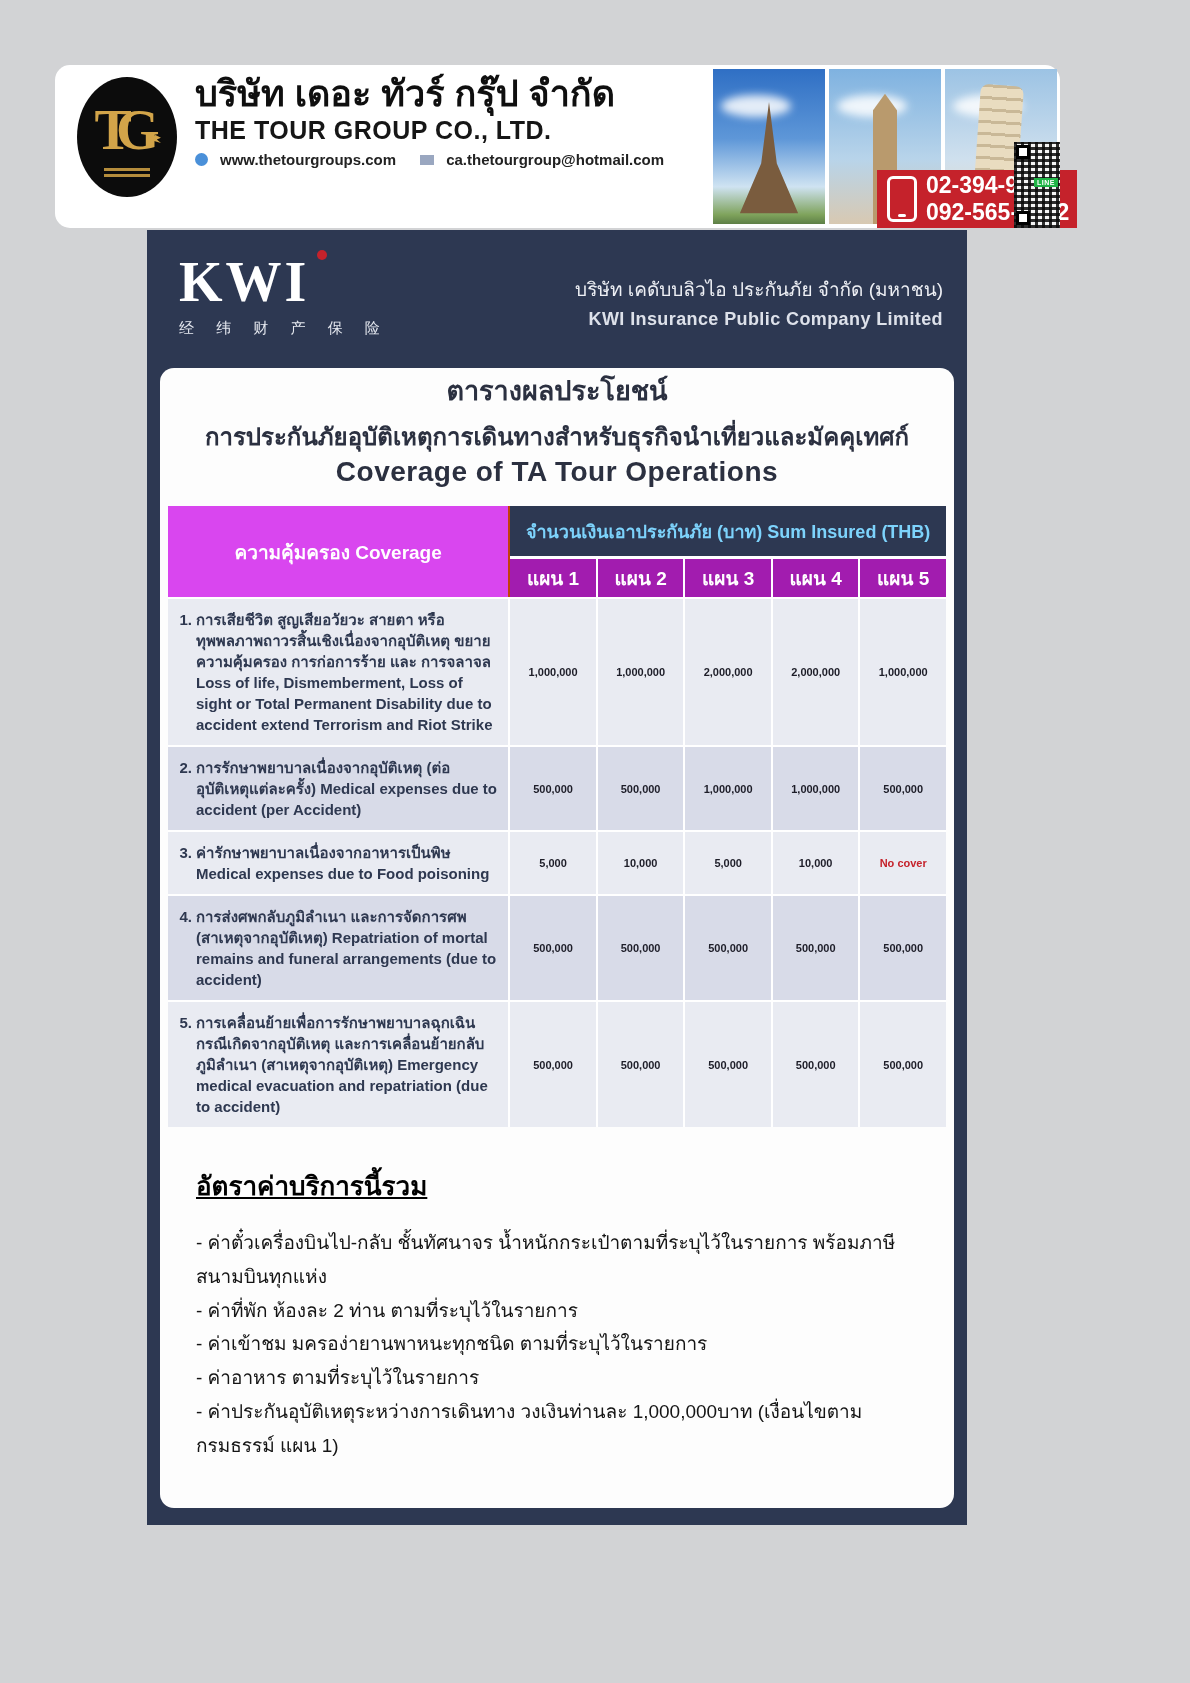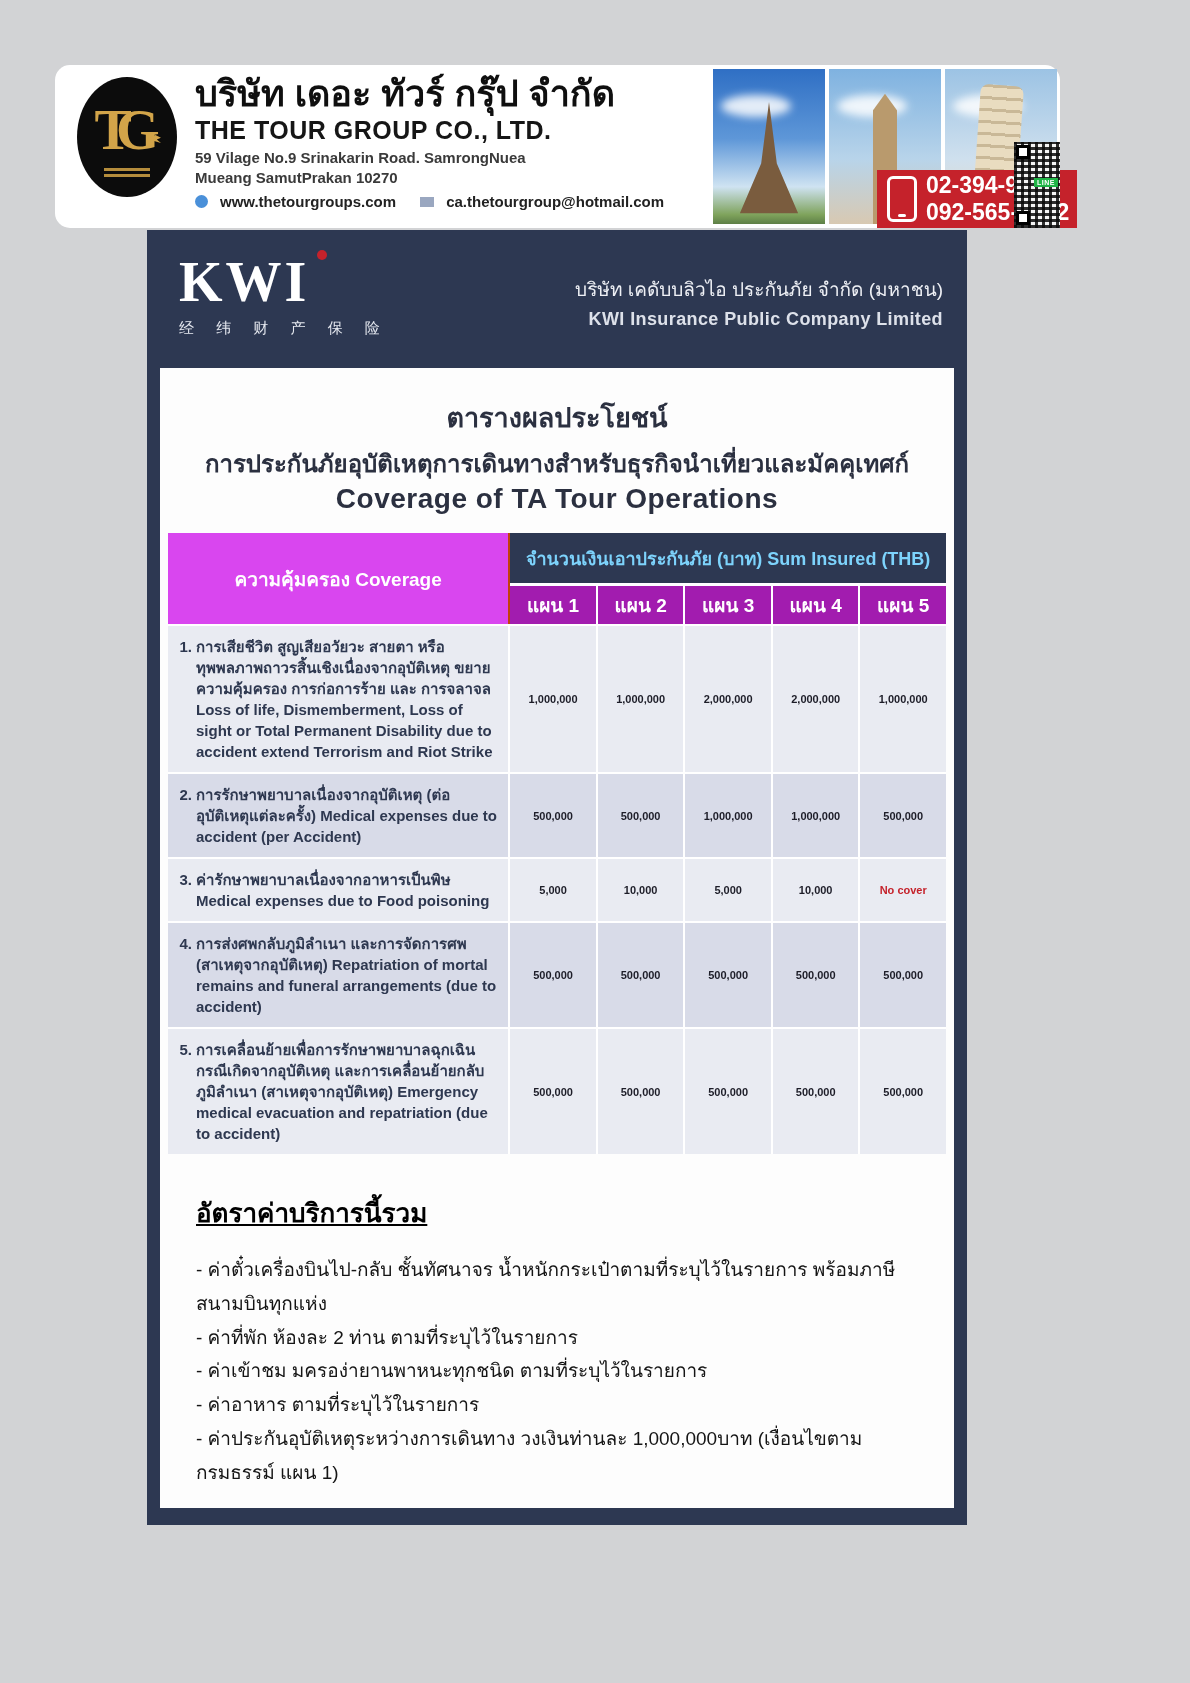--- a/index.html
+++ b/index.html
@@ -57,22 +57,22 @@
   .kwi-bar{height:138px;position:relative;}
   .kwi-logo{position:absolute;left:32px;top:24px;}
   .kwi-text{font-family:"Liberation Serif",serif;font-size:56px;font-weight:bold;color:#fff;
             letter-spacing:3px;line-height:1;display:inline-block;}
   .kwi-dot{position:absolute;top:-4px;left:138px;width:10px;height:10px;border-radius:50%;background:#c5222b;}
   .kwi-cn{margin-top:9px;font-size:15px;color:#e6e9f0;letter-spacing:9px;}
   .kwi-names{position:absolute;right:24px;top:44px;text-align:right;}
   .kwi-name-th{font-size:19px;color:#eef0f5;}
   .kwi-name-en{font-size:18px;font-weight:bold;margin-top:5px;color:#dde1ea;letter-spacing:0.4px;}
 
-  .panel{position:absolute;left:13px;right:13px;top:138px;bottom:17px;background:#fdfdfd;border-radius:0;
-         padding:28px 6px 0;box-sizing:border-box;overflow:hidden;}
+  .panel{position:absolute;left:13px;right:13px;top:138px;bottom:17px;background:#fdfdfd;border-radius:14px;
+         padding:1px 6px 0;box-sizing:border-box;overflow:hidden;}
   .doc-title{text-align:center;color:#2b3040;font-weight:bold;}
   .t1{font-size:27px;}
   .t2{font-size:24px;margin-top:5px;}
   .t3{font-size:28px;letter-spacing:0.5px;}
 
   
   .cov-table{margin:18px 2px 0;}
   .tbl-head{display:flex;}
   .cov-head{width:44%;background:#d946ef;color:#fff;font-size:19px;font-weight:bold;
             display:flex;align-items:center;justify-content:center;border-right:2px solid #c2410c;box-sizing:border-box;}
@@ -108,24 +108,20 @@
     <span class="tg-mono">TG</span>
     <span class="tg-plane"></span>
     <div class="tg-lines">
         <div></div>
         <div></div>
       </div>
   </div>
   <div class="lh-text">
     <div class="th-name">บริษัท เดอะ ทัวร์ กรุ๊ป จำกัด</div>
     <div class="en-name">THE TOUR GROUP CO., LTD.</div>
-    <div class="addr">
-      <div>59 Vilage No.9 Srinakarin Road. SamrongNuea</div>
-      <div>Mueang SamutPrakan 10270</div>
-    </div>
     <div class="contact-row">
       <span class="globe-icon"></span>
       <span>www.thetourgroups.com</span>
       <span class="mail-icon"></span>
       <span>ca.thetourgroup@hotmail.com</span>
     </div>
   </div>
   <div class="lh-photos">
     <div class="photo eiffel"></div>
     <div class="photo bigben"></div>

